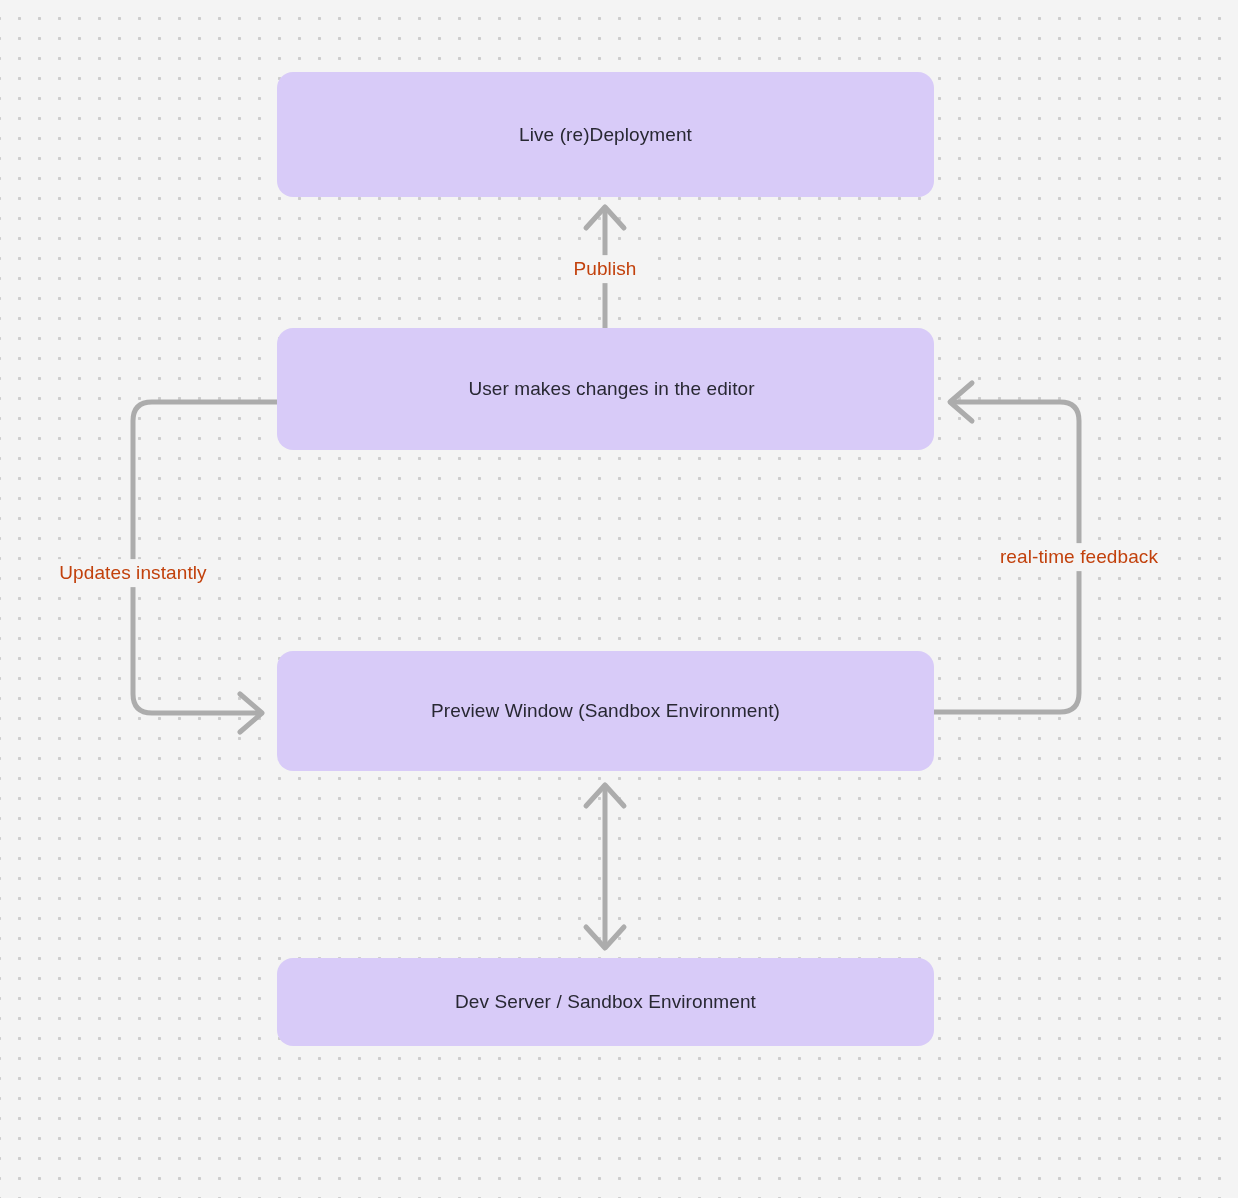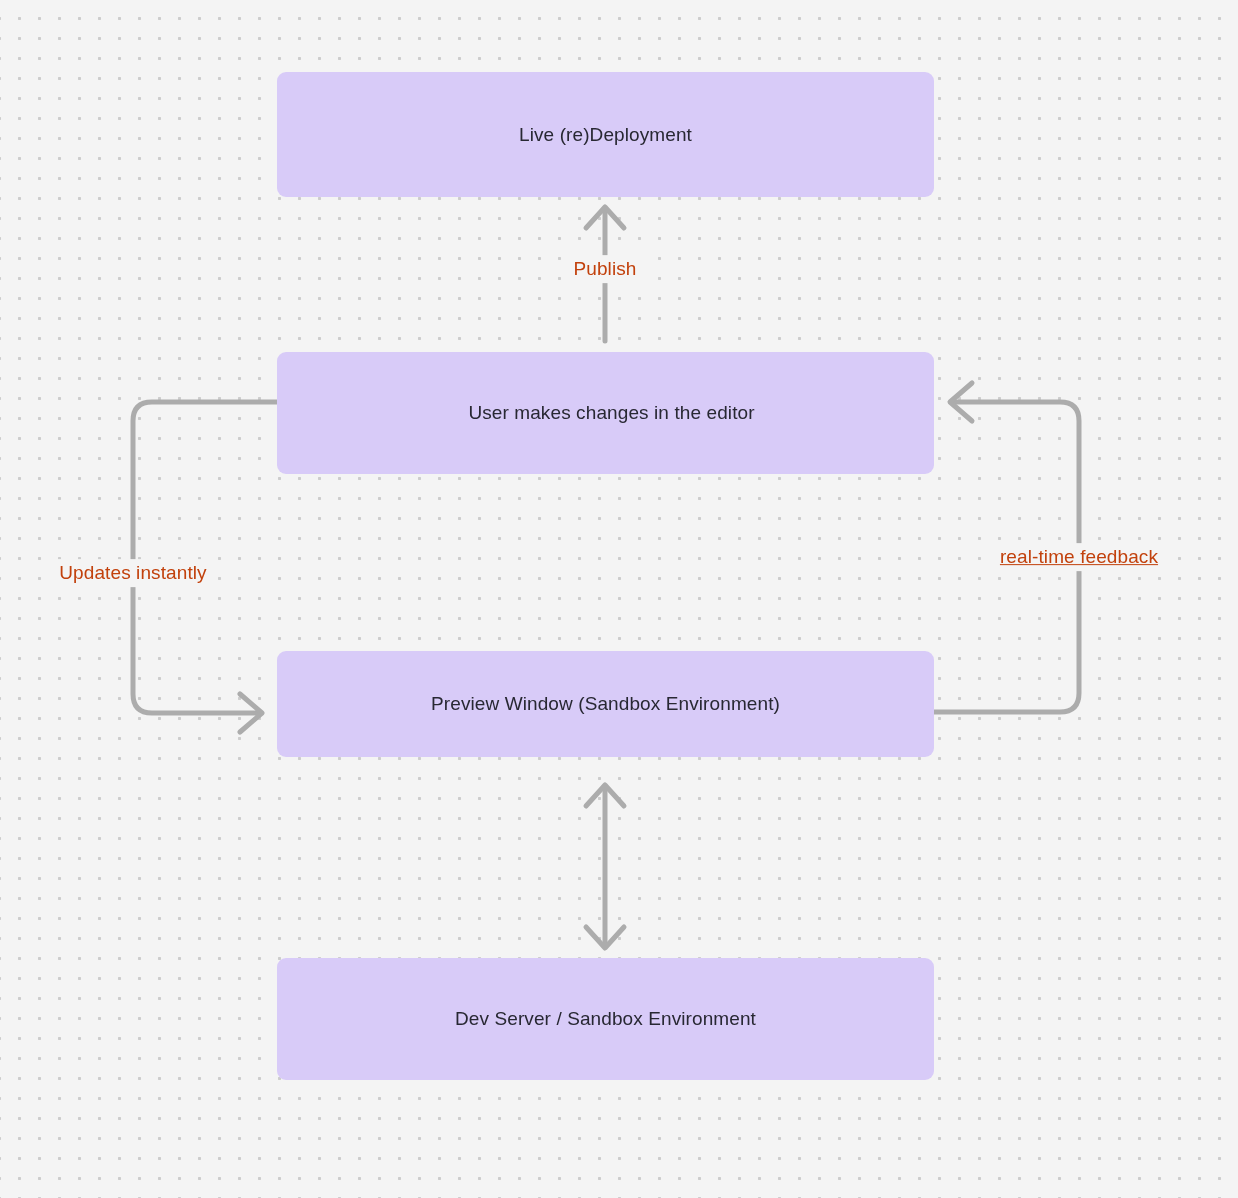--- a/index.html
+++ b/index.html
@@ -24,21 +24,21 @@
     width: 1238px;
     height: 1198px;
     pointer-events: none;
   }
   .node {
     position: absolute;
     box-sizing: border-box;
     display: flex;
     align-items: center;
     justify-content: center;
-    border-radius: 9px;
+    border-radius: 16px;
     background: #d8cbf8;
     color: #282833;
     font-size: 19px;
     font-family: "Liberation Sans", sans-serif;
     letter-spacing: 0.1px;
     text-align: center;
   }
   .edge-label {
     position: absolute;
     color: #c2410c;
@@ -82,32 +82,32 @@
         <polyline points="586,927 605,948 624,927"></polyline>
       </g>
 
     </g>
   </svg>
 
   <div class="node" style="left:277px; top:72px; width:657px; height:125px;">
     <span>Live (re)Deployment</span>
   </div>
 
-  <div class="node" style="left:277px; top:352px; width:657px; height:122px;padding-left:12px;">
+  <div class="node" style="left:277px; top:328px; width:657px; height:122px;padding-left:12px;">
     <span>User makes changes in the editor</span>
   </div>
 
-  <div class="node" style="left:277px; top:651px; width:657px; height:106px;">
+  <div class="node" style="left:277px; top:651px; width:657px; height:120px;">
     <span>Preview Window (Sandbox Environment)</span>
   </div>
 
-  <div class="node" style="left:277px; top:958px; width:657px; height:122px;">
+  <div class="node" style="left:277px; top:958px; width:657px; height:88px;">
     <span>Dev Server / Sandbox Environment</span>
   </div>
 
   <div class="edge-label" style="left:605px; top:269px;">Publish</div>
 
   <div class="edge-label" style="left:133px; top:557px;margin-top:16px;">Updates instantly</div>
 
-  <div class="edge-label" style="left:1079px; top:557px;text-decoration:underline;">real-time feedback</div>
+  <div class="edge-label" style="left:1079px; top:557px;">real-time feedback</div>
 
 
 </div>
 
 </body></html>

